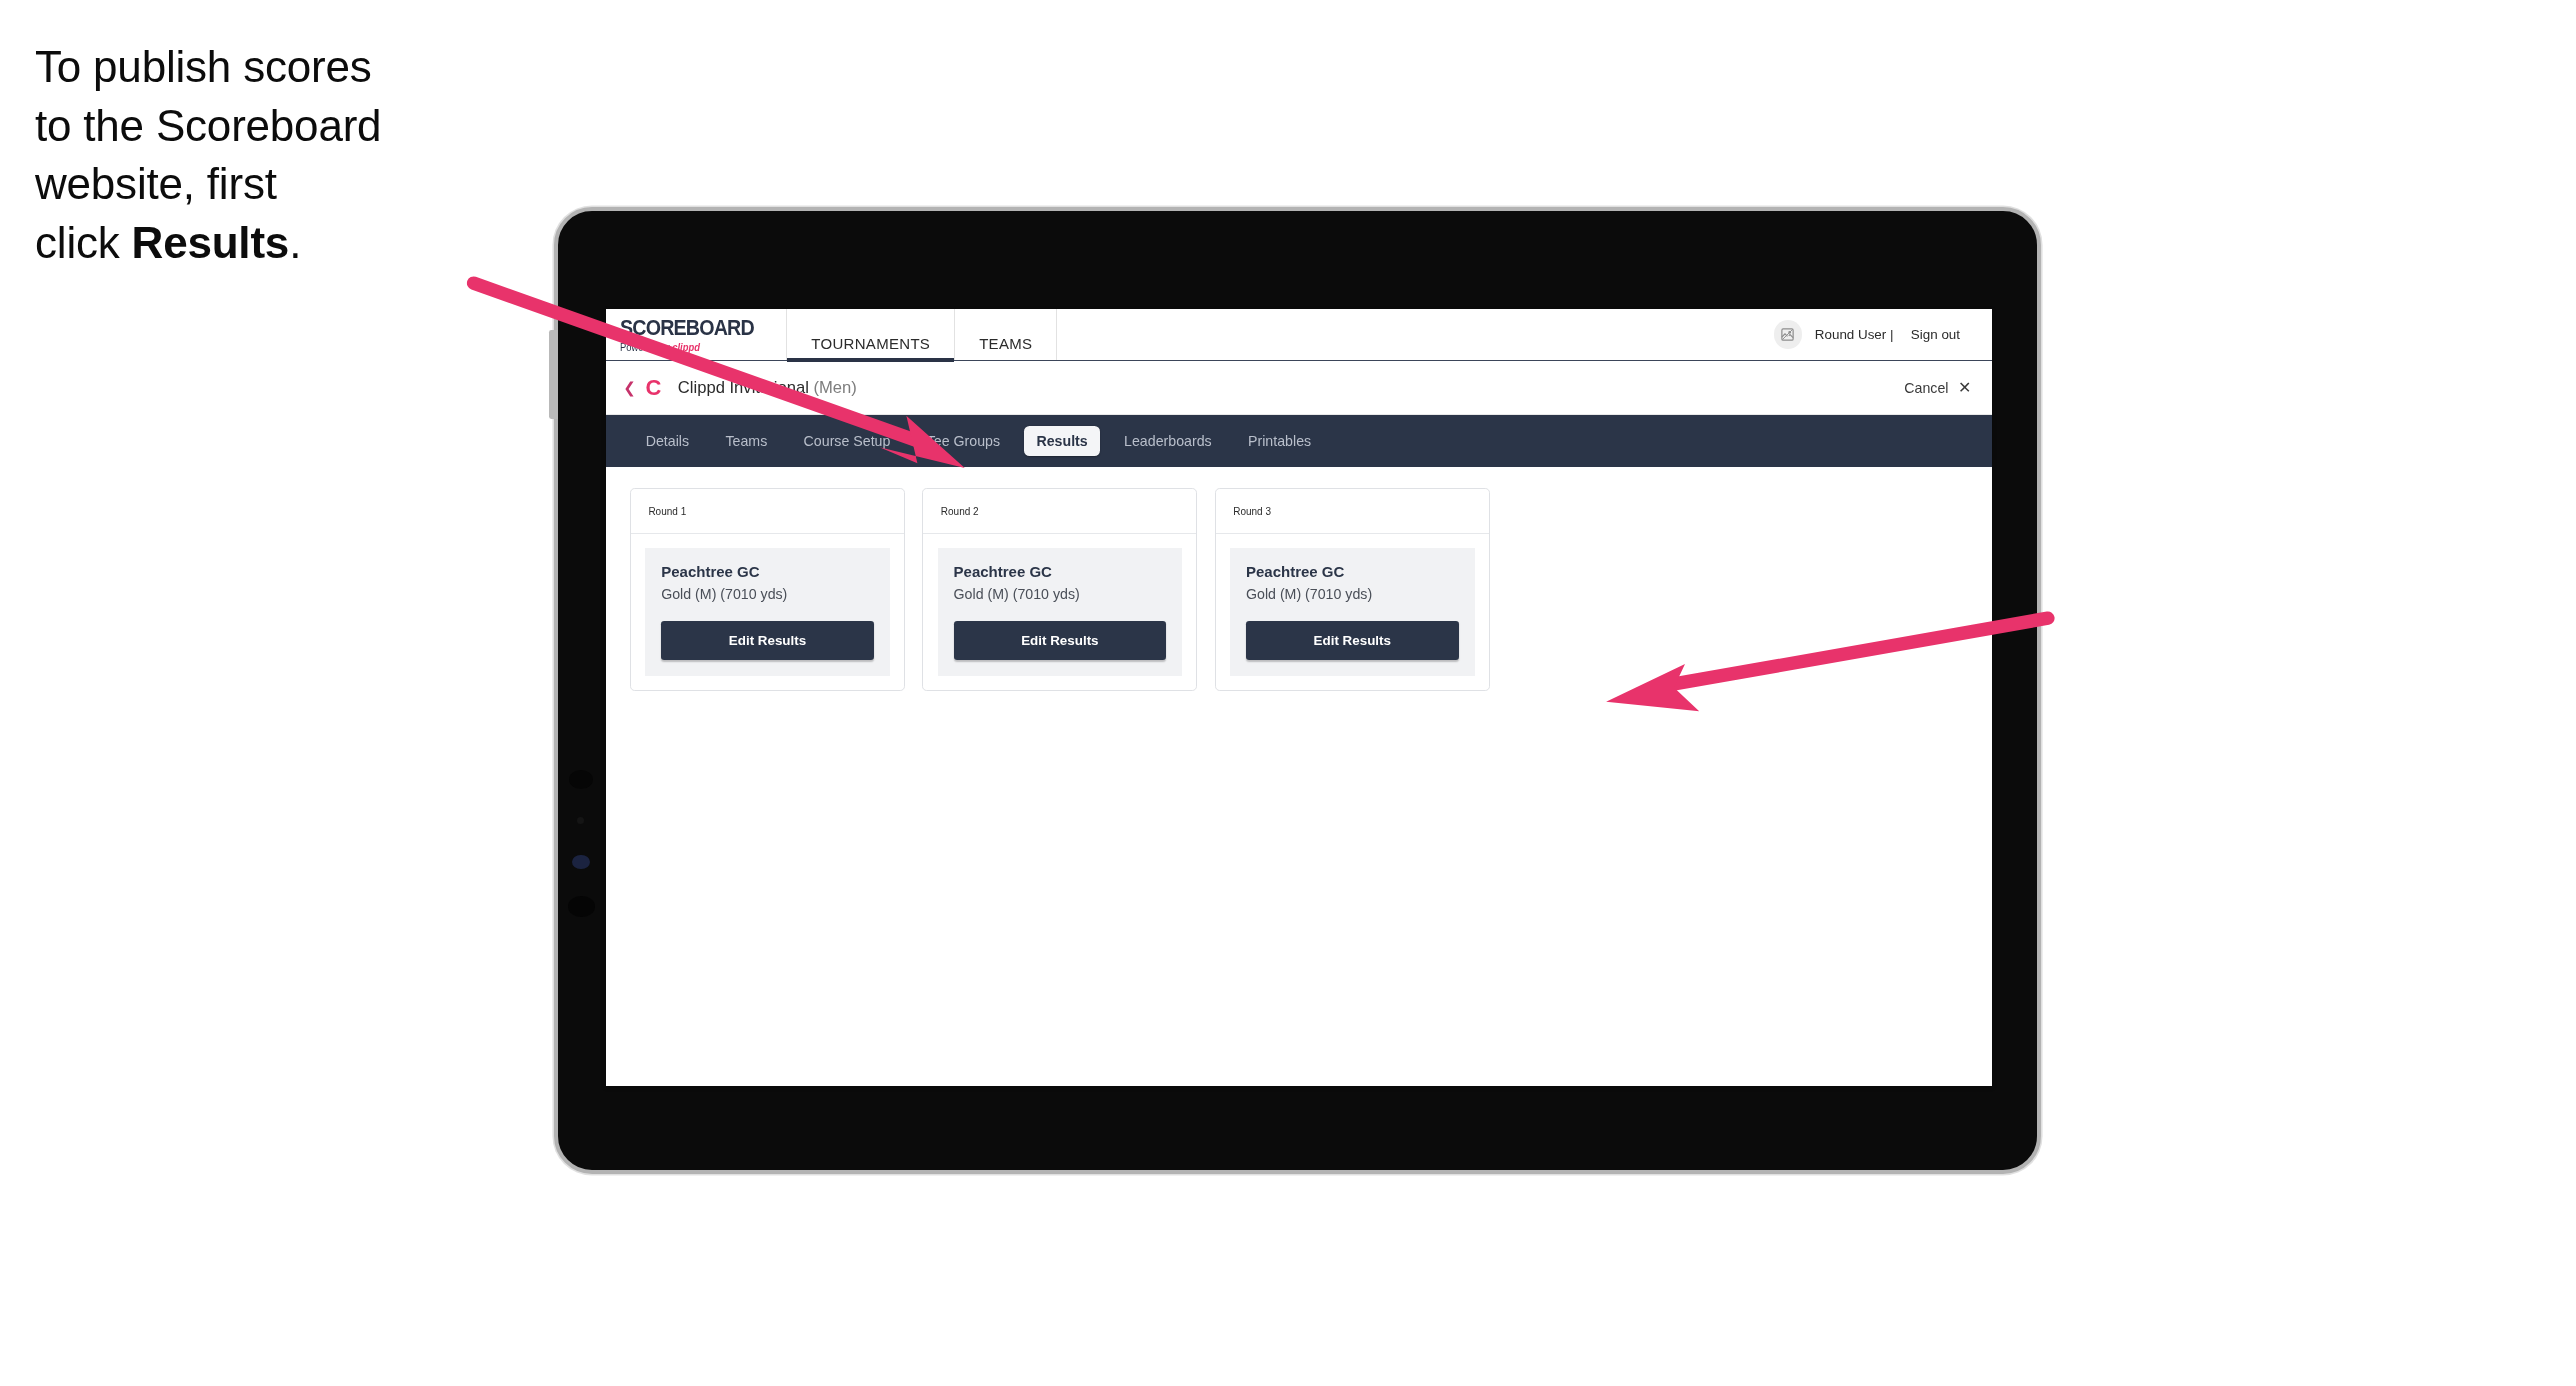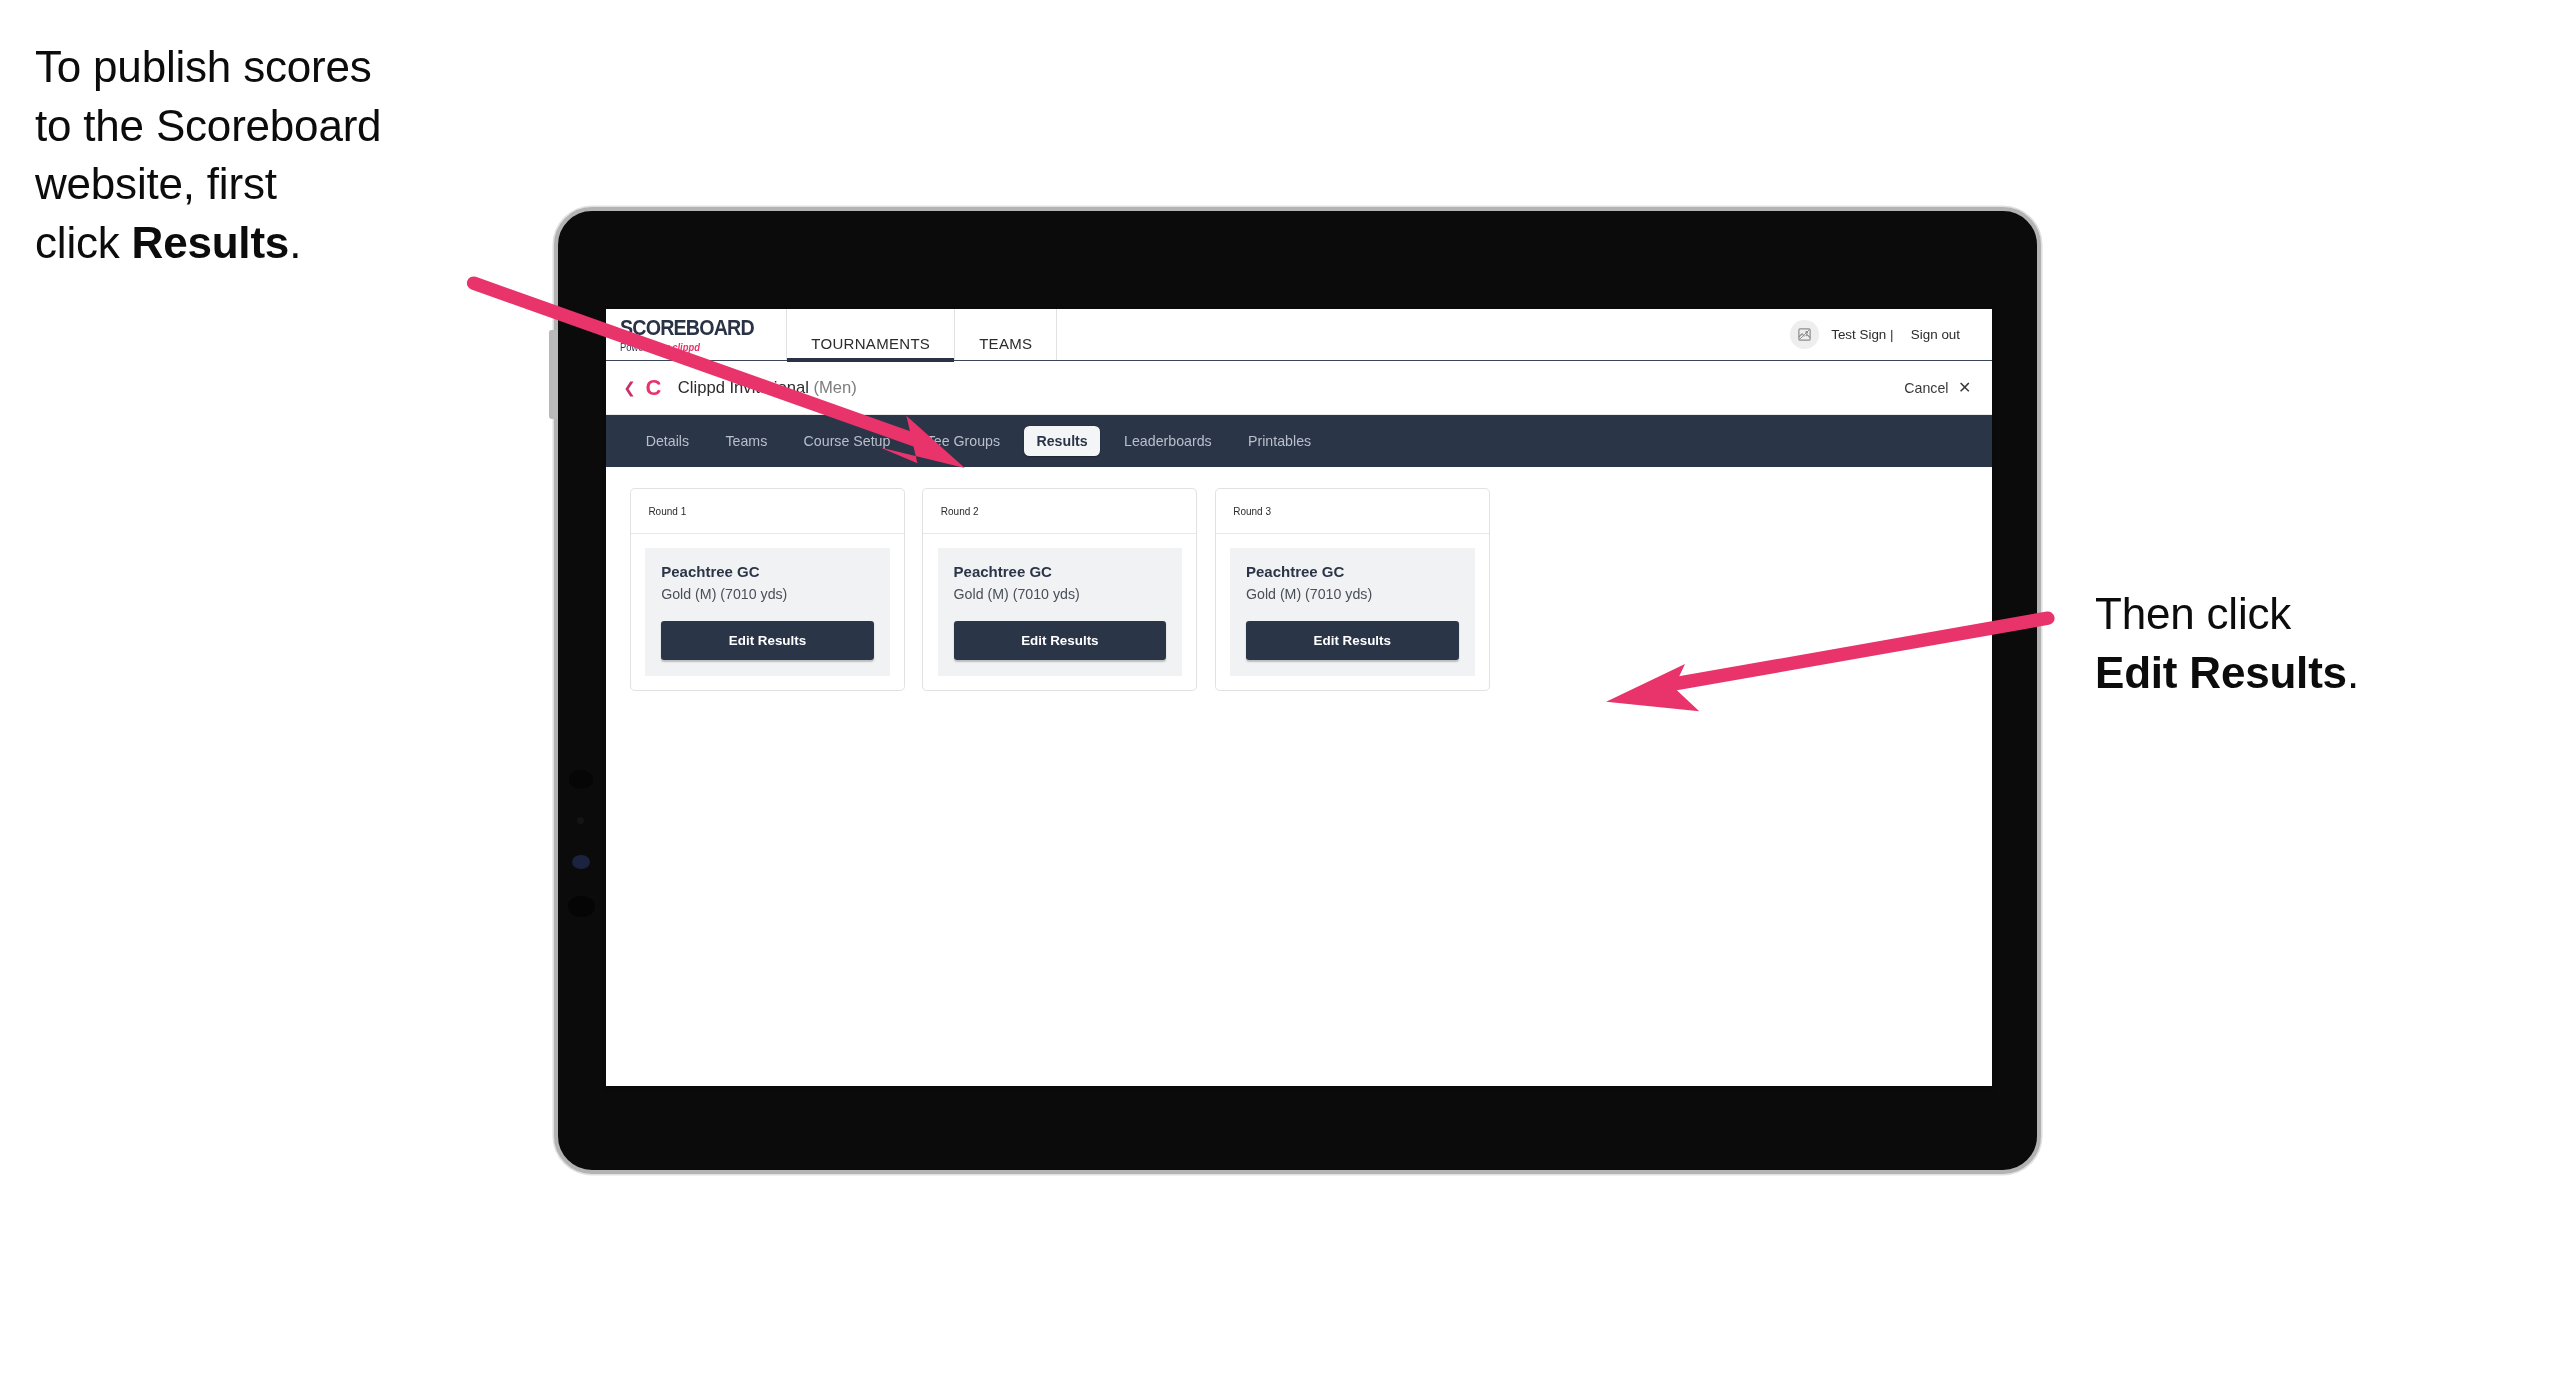--- a/index.html
+++ b/index.html
@@ -196,22 +196,20 @@
 </head>
 <body>
 
 <div id="stage">
 
   <div class="annot" id="annot-left"><span>To publish scores
 to the Scoreboard
 website, first
 click </span><b>Results</b><span>.</span></div>
 
-  <div class="annot" id="annot-right"><span>Then click
-</span><b>Edit Results</b><span>.</span></div>
 
   <div id="tablet">
     <div class="bezel-btn" id="bezel-btn-1"></div>
     <div class="cam-dot" id="cam-1"></div>
     <div class="cam-dot" id="cam-2"></div>
     <div class="cam-dot" id="cam-3"></div>
     <div class="cam-dot" id="cam-4"></div>
 
     <div id="screen">
 
@@ -233,21 +231,21 @@
         <div id="user-block">
           <div id="avatar">
             <svg width="15" height="15" viewBox="0 0 24 24" fill="none" stroke="#8d8d8d" stroke-width="1.9">
               <rect x="3" y="3" width="18" height="18" rx="2"></rect>
               <path d="M3 16l5-5 4 4"></path>
               <path d="M14 14l2-2 5 5"></path>
               <circle cx="15.5" cy="8.5" r="1.3"></circle>
               <path d="M4 20L20 4" stroke-width="1.5"></path>
             </svg>
           </div>
-          <span id="user-name">Test Sign |</span>
+          <span id="user-name">Round User |</span>
           <span id="sign-out">Sign out</span>
         </div>
       </div>
 
       <div id="crumbbar">
         <span id="back-chevron">❮</span>
         <span id="crumb-logo">C</span>
         <span id="crumb-title"><span>Clippd Invitational </span><span class="muted">(Men)</span></span>
         <span id="crumb-spacer"></span>
         <span id="cancel-btn">

